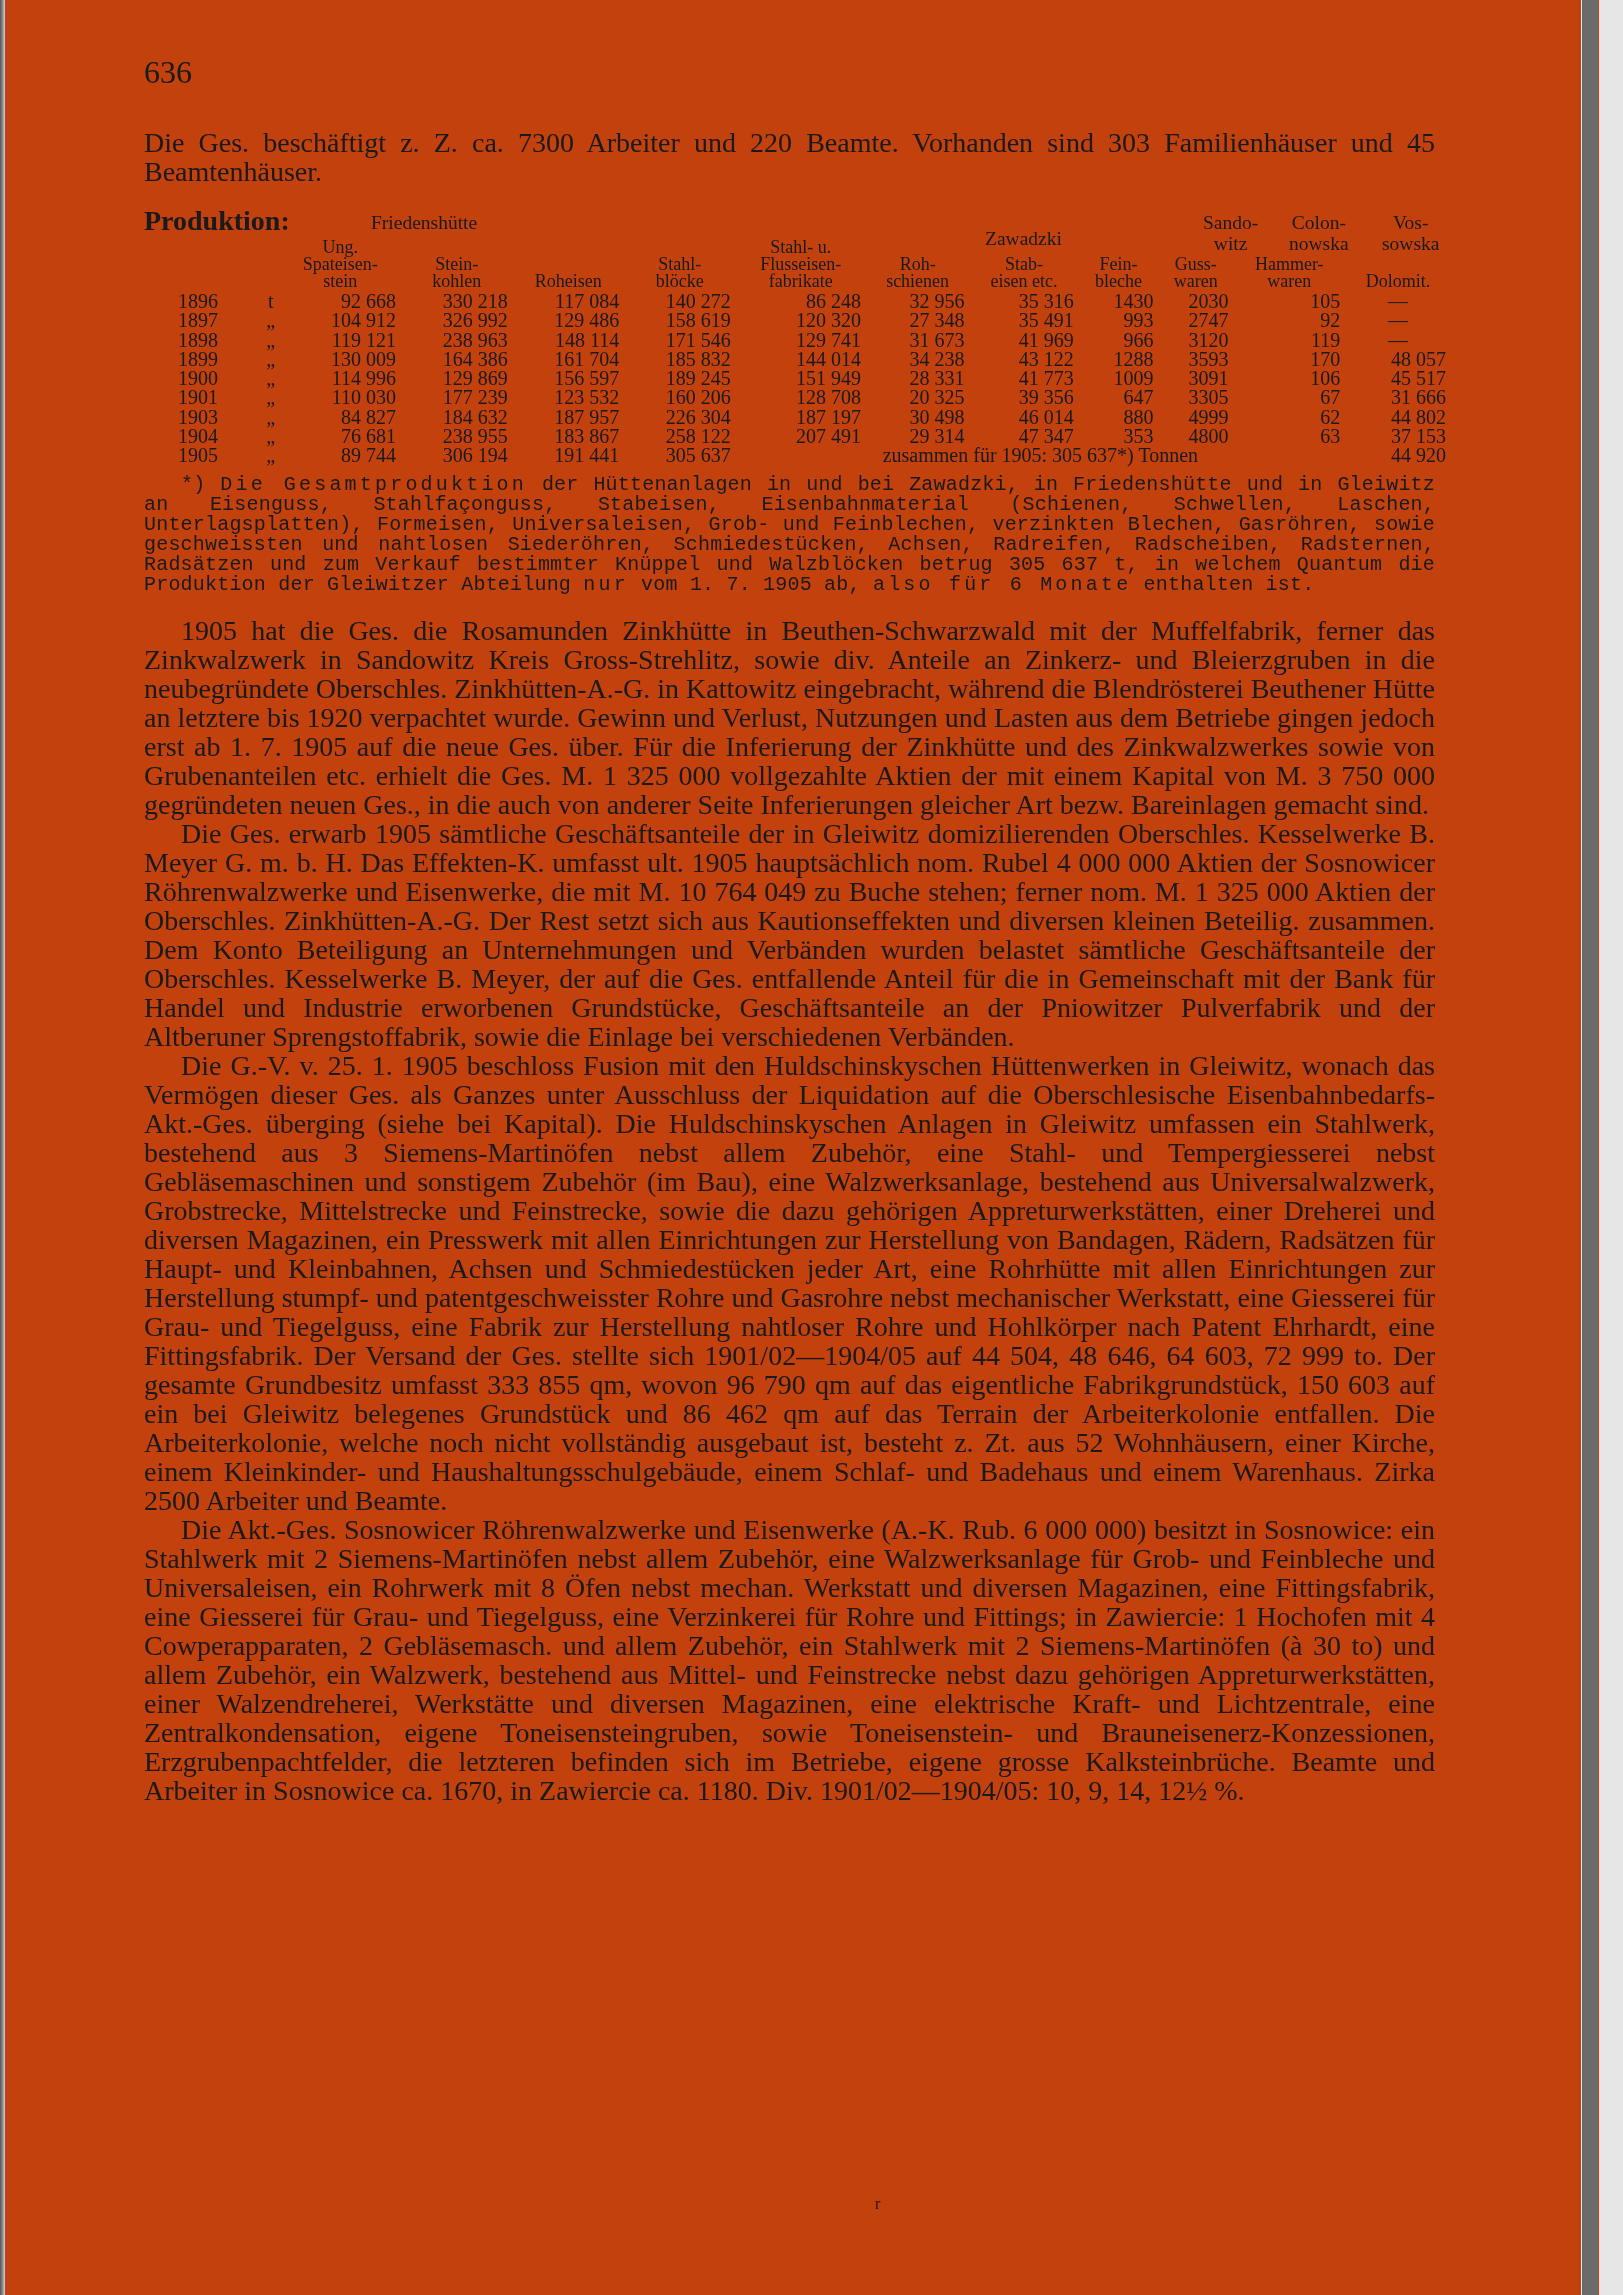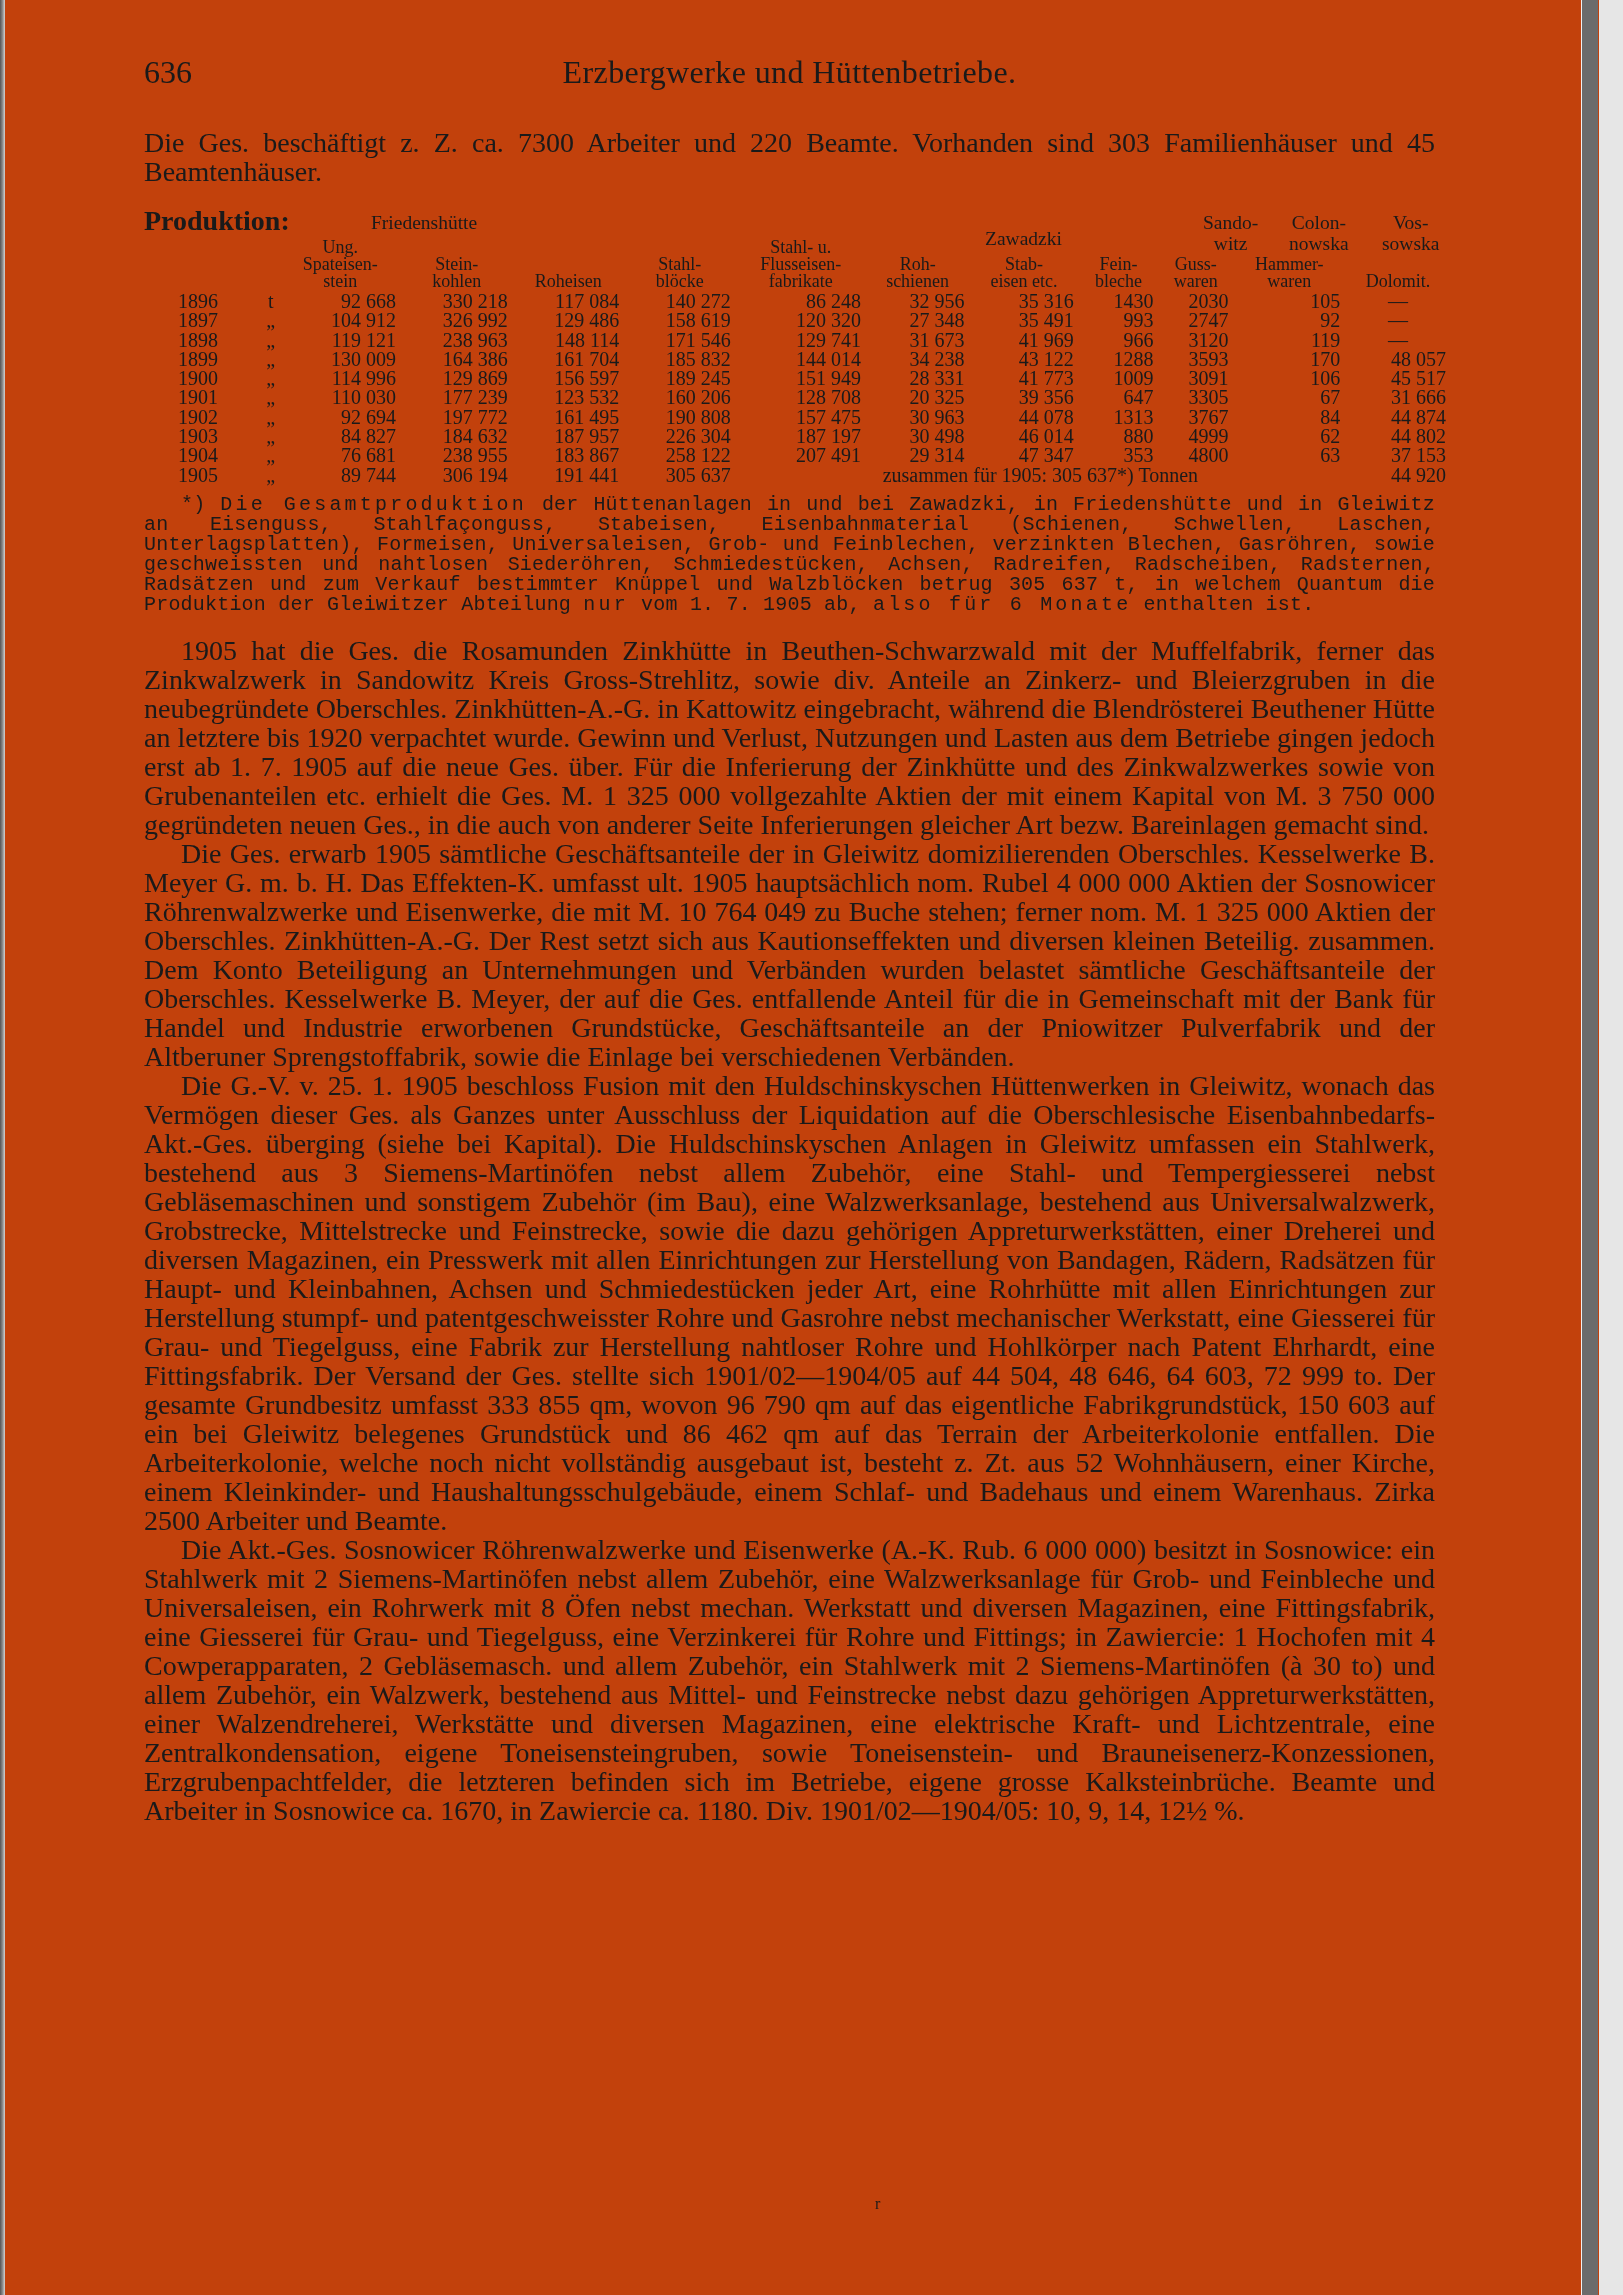--- a/index.html
+++ b/index.html
@@ -60,21 +60,20 @@
 <body>
 
 <div class="page">
   <div class="left-edge"></div>
   <div class="right-bar"></div>
   <div class="right-outer"></div>
 
   <div class="content">
     <div class="running-head">
       <span class="page-number">636</span>
-      <span class="running-title">Erzbergwerke und Hüttenbetriebe.</span>
     </div>
 
     <p class="body-text intro">Die Ges. beschäftigt z. Z. ca. 7300 Arbeiter und 220 Beamte. Vorhanden sind 303 Familienhäuser und 45 Beamtenhäuser.</p>
 
     <div class="prod-head">
       <span class="prod-label">Produktion:</span>
       <span class="grp" style="left:227px;">Friedenshütte</span>
       <span class="grp" style="left:841px; top:23px;">Zawadzki</span>
       <span class="grp" style="left:1059px; white-space:pre;">Sando-
 witz</span>
@@ -198,35 +197,20 @@
             <td>160 206</td>
             <td>128 708</td>
             <td>20 325</td>
             <td>39 356</td>
             <td>647</td>
             <td>3305</td>
             <td>67</td>
             <td>31 666</td>
           </tr>
           <tr>
-            <td class="year">1902</td>
-            <td class="mark">„</td>
-            <td>92 694</td>
-            <td>197 772</td>
-            <td>161 495</td>
-            <td>190 808</td>
-            <td>157 475</td>
-            <td>30 963</td>
-            <td>44 078</td>
-            <td>1313</td>
-            <td>3767</td>
-            <td>84</td>
-            <td>44 874</td>
-          </tr>
-          <tr>
             <td class="year">1903</td>
             <td class="mark">„</td>
             <td>84 827</td>
             <td>184 632</td>
             <td>187 957</td>
             <td>226 304</td>
             <td>187 197</td>
             <td>30 498</td>
             <td>46 014</td>
             <td>880</td>

